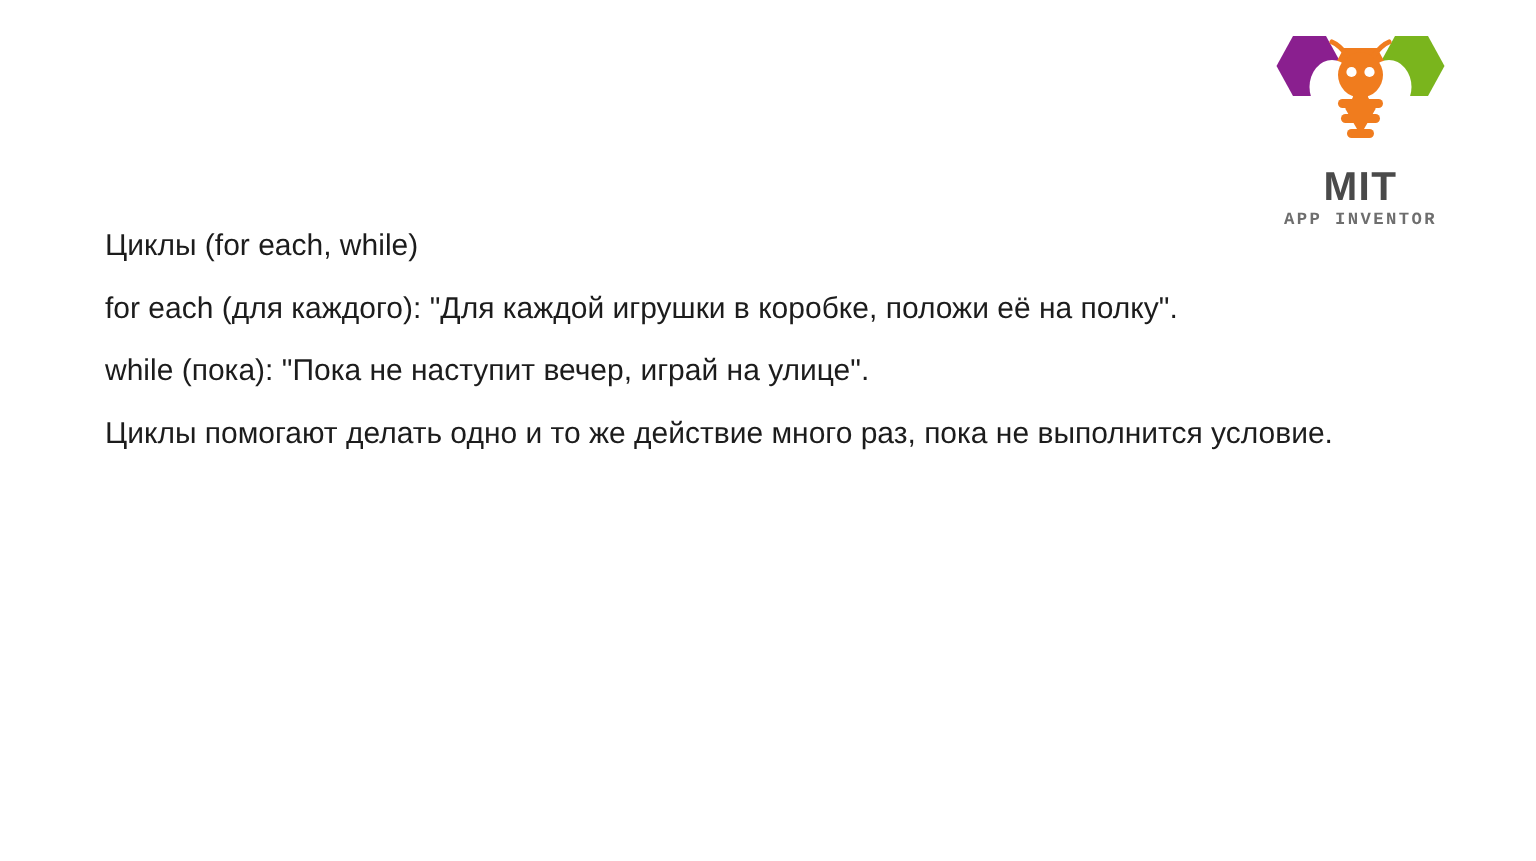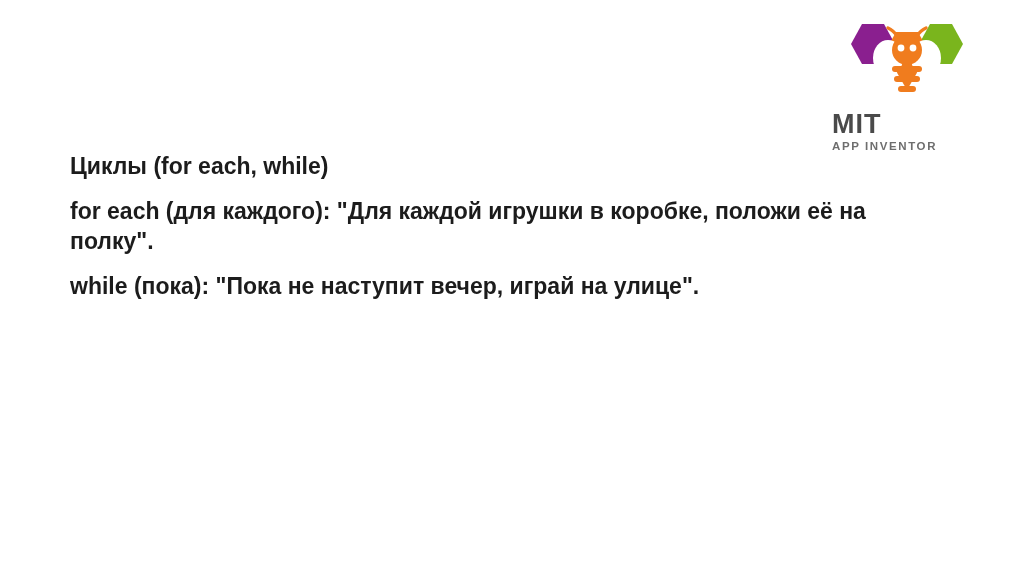--- a/index.html
+++ b/index.html
@@ -30,54 +30,54 @@
     height: 140px;
   }
   .logo svg {
     display: block;
   }
   .logo-wordmark {
     position: absolute;
     left: 0;
     right: 0;
     bottom: 6px;
+    text-align: center;
   }
   .logo-mit {
     font-family: "Liberation Sans", sans-serif;
     font-weight: bold;
     font-size: 27px;
     letter-spacing: 1px;
     color: #4a4a4a;
     line-height: 1;
   }
   .logo-sub {
-    font-family: Liberation Sans, sans-serif;
+    font-family: Liberation Mono, monospace;
     font-weight: bold;
     font-size: 11.5px;
     letter-spacing: 1.6px;
     color: #6e6e6e;
     line-height: 1;
     margin-top: 3px;
   }
 
   
   .content {
     position: absolute;
     left: 70px;
     top: 152px;
     width: 876px;
   }
   .para {
     font-family: "Liberation Sans", sans-serif;
-    font-size: 23px;
+    font-size: 20px;
     line-height: 1.28;
     color: #1c1c1c;
     margin: 0 0 16px 0;
     max-width: 860px;
-    font-weight: bold;
   }
   .para:last-child {
     margin-bottom: 0;
   }
   .para-wide {
     max-width: 790px;
   }
   .para-widest {
     max-width: 860px;
   }
@@ -113,15 +113,16 @@
     <div class="logo-wordmark">
       <div class="logo-mit">MIT</div>
       <div class="logo-sub">APP INVENTOR</div>
     </div>
   </div>
 
   <div class="content">
     <p class="para">Циклы (for each, while)</p>
     <p class="para para-widest">for each (для каждого): "Для каждой игрушки в коробке, положи её на полку".</p>
     <p class="para para-wide">while (пока): "Пока не наступит вечер, играй на улице".</p>
+    <p class="para para-widest">Циклы помогают делать одно и то же действие много раз, пока не выполнится условие.</p>
   </div>
 
 </div>
 
 </body></html>

